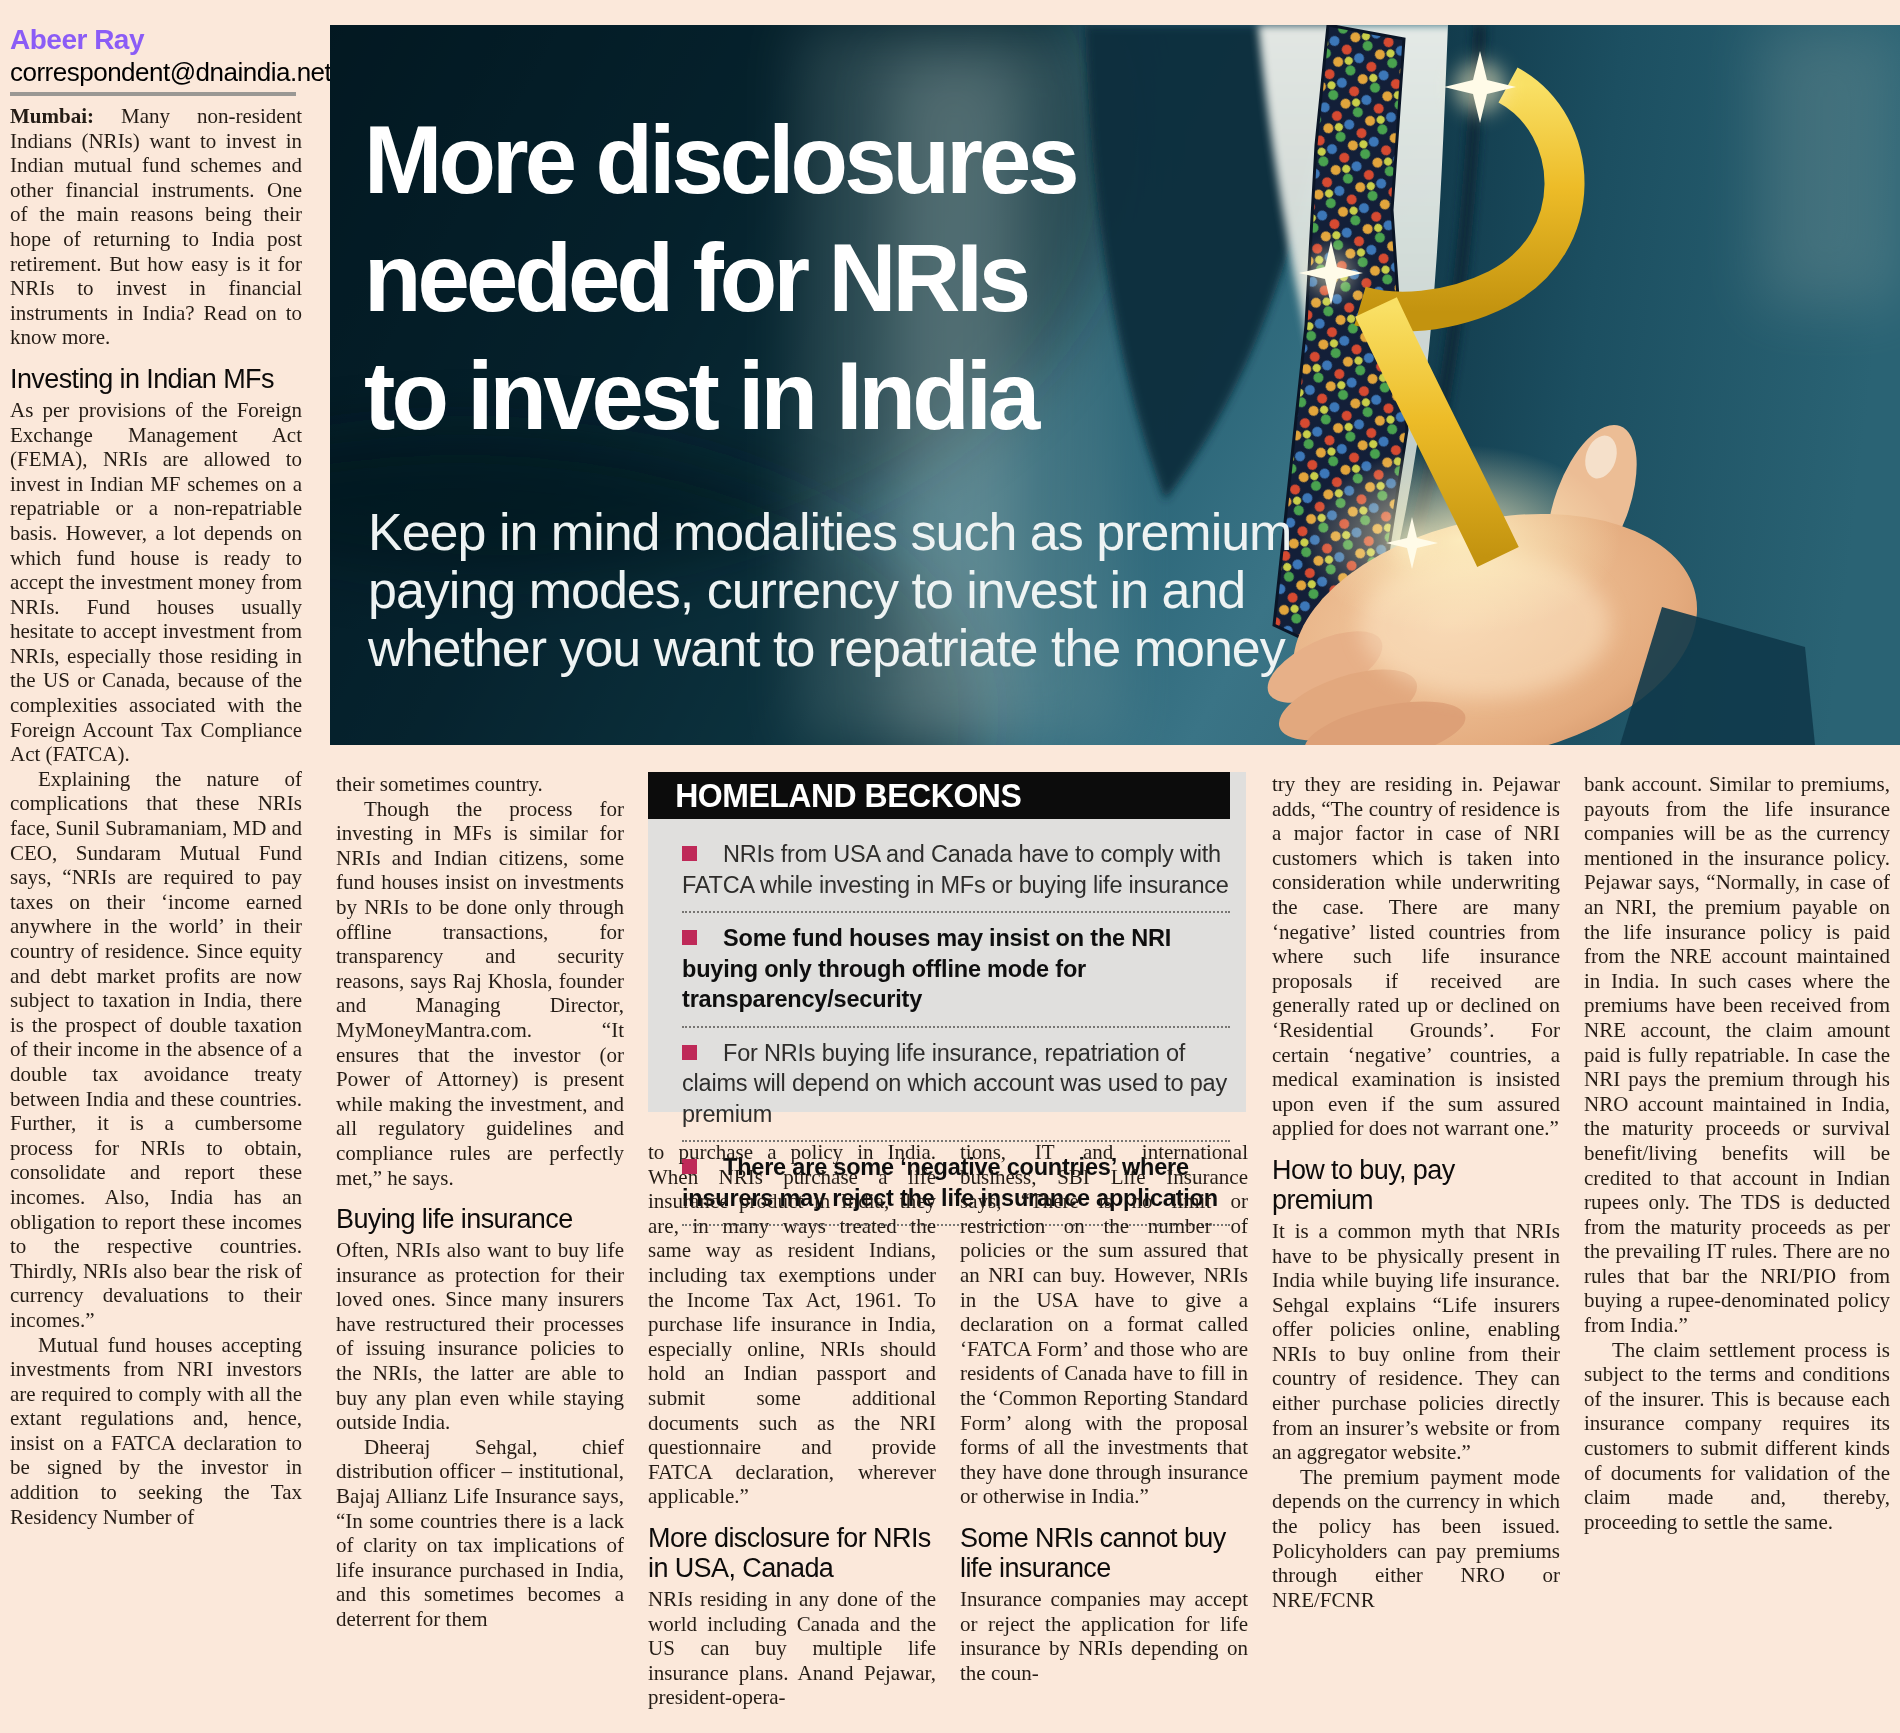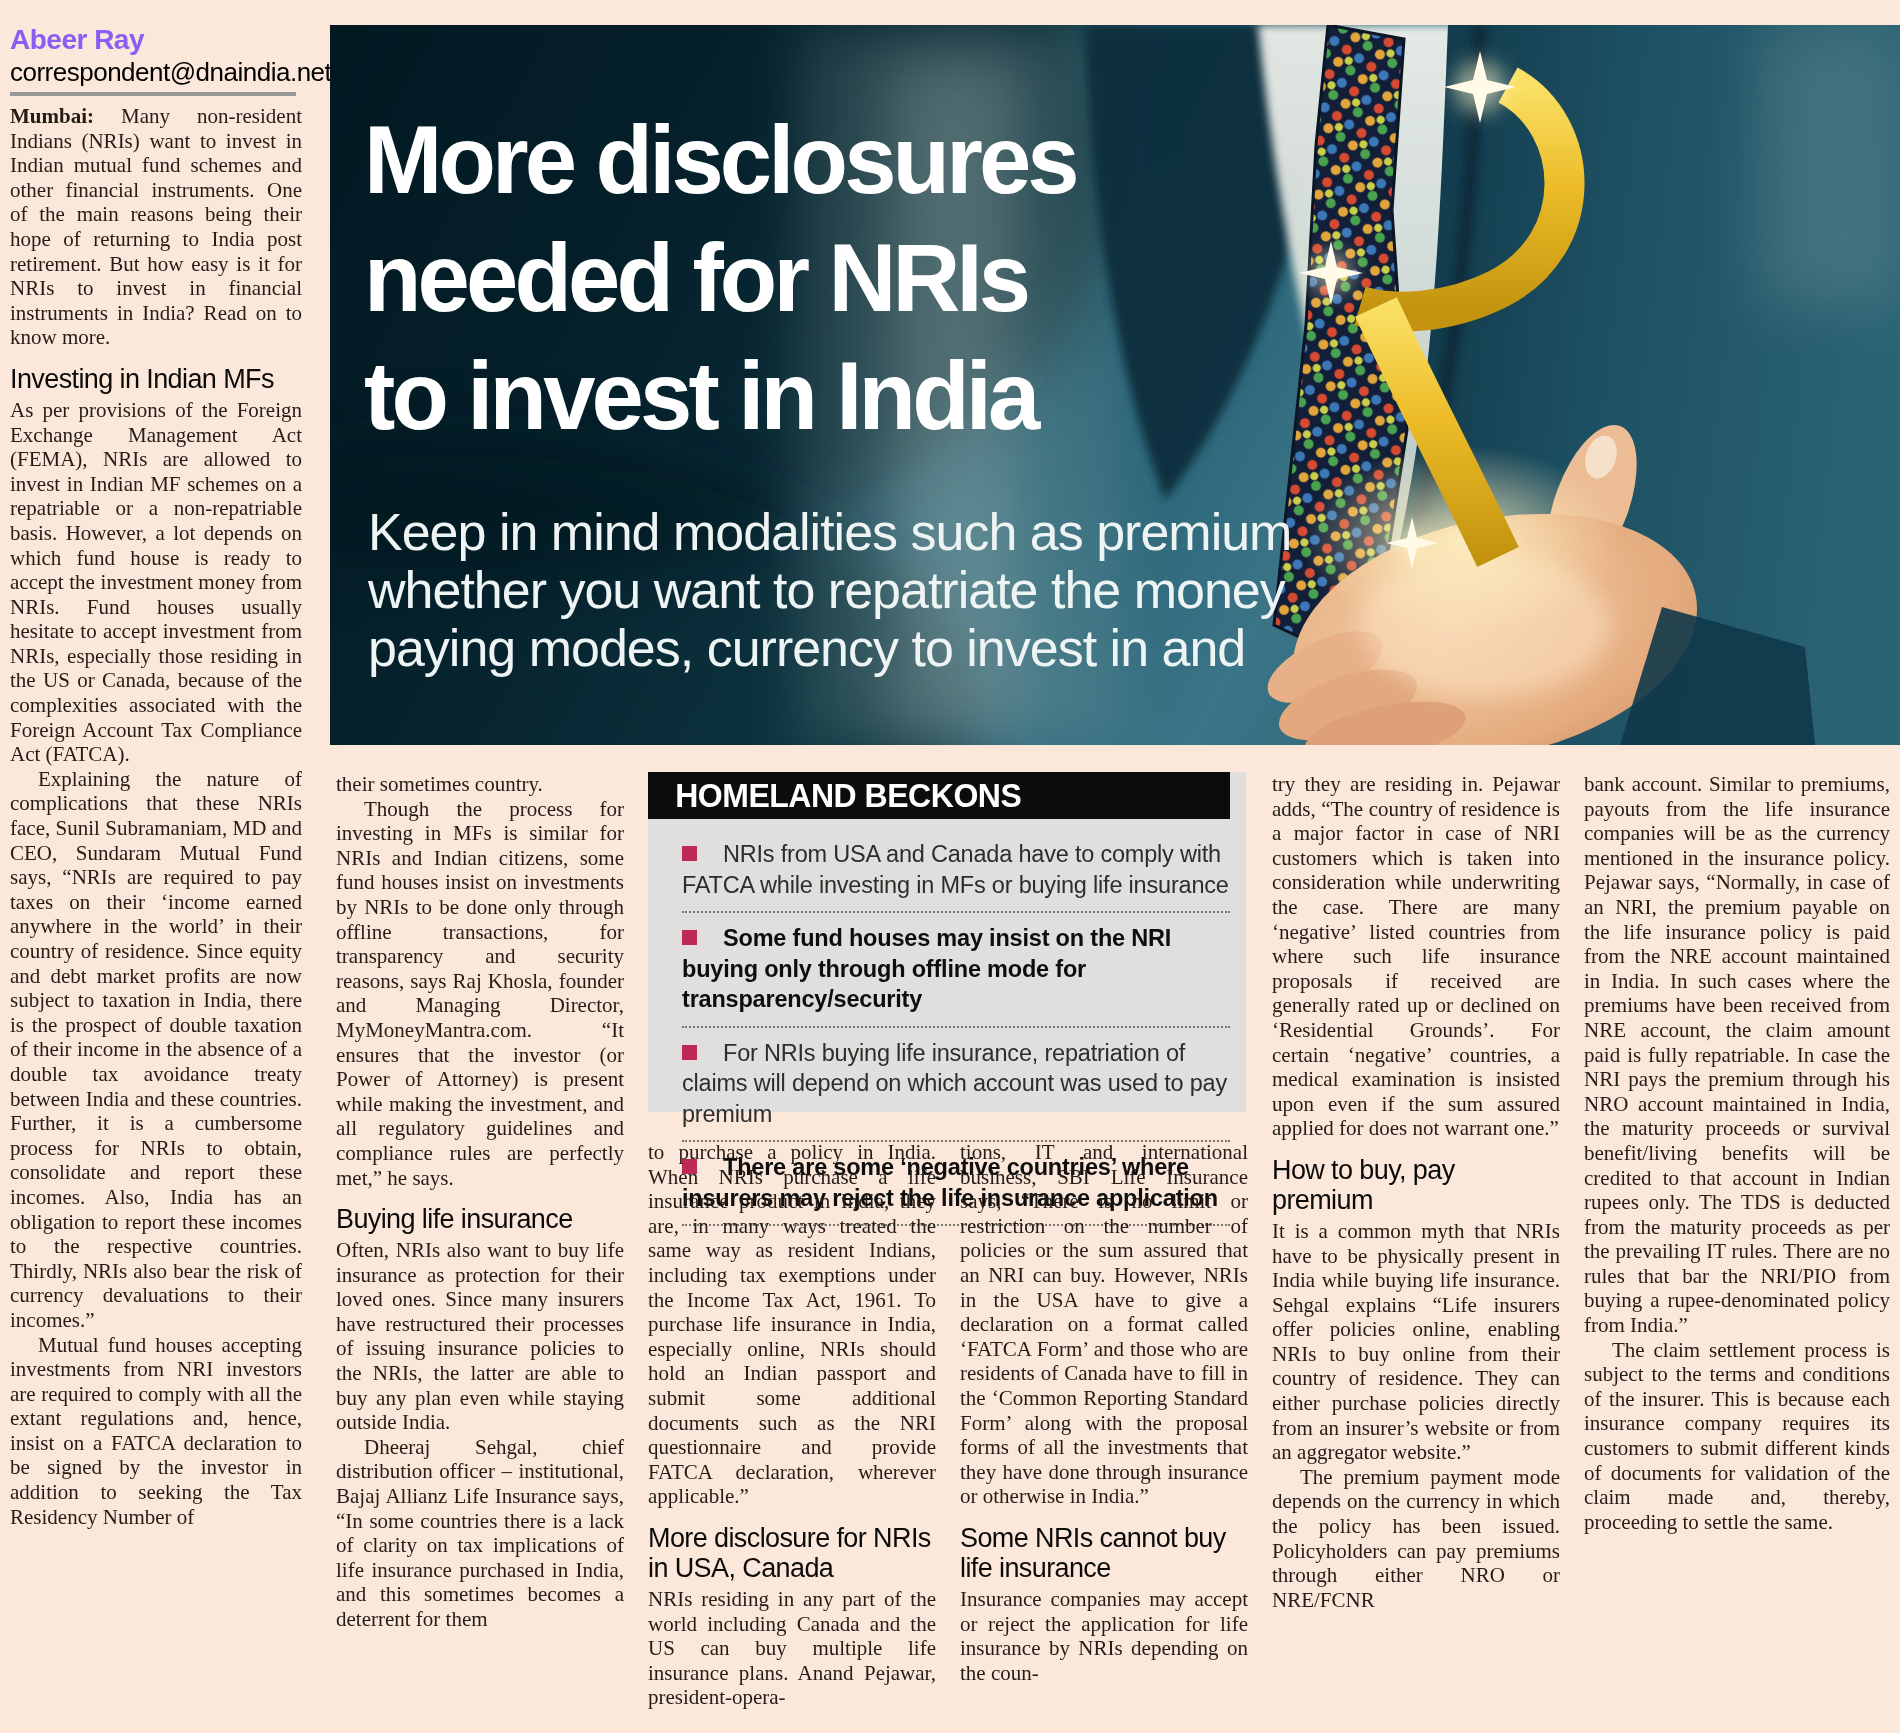--- a/index.html
+++ b/index.html
@@ -156,22 +156,22 @@
     </g>
   </svg>
 
   <div class="headline">
     <div>More disclosures</div>
     <div>needed for NRIs</div>
     <div>to invest in India</div>
   </div>
   <div class="subhead">
     <div>Keep in mind modalities such as premium</div>
+    <div>paying modes, currency to invest in and</div>
     <div>whether you want to repatriate the money</div>
-    <div>paying modes, currency to invest in and</div>
   </div>
 </div>
 
 <div class="col" id="col1">
   <p><b>Mumbai:</b><span> Many non-resident Indians (NRIs) want to invest in Indian mutual fund schemes and other financial instruments. One of the main reasons being their hope of returning to India post retirement. But how easy is it for NRIs to invest in financial instruments in India? Read on to know more.</span></p>
   <h3>Investing in Indian MFs</h3>
   <p>As per provisions of the Foreign Exchange Management Act (FEMA), NRIs are allowed to invest in Indian MF schemes on a repatriable or a non-repatriable basis. However, a lot depends on which fund house is ready to accept the investment money from NRIs. Fund houses usually hesitate to accept investment from NRIs, especially those residing in the US or Canada, because of the complexities associated with the Foreign Account Tax Compliance Act (FATCA).</p>
   <p class="ind">Explaining the nature of complications that these NRIs face, Sunil Subramaniam, MD and CEO, Sundaram Mutual Fund says, “NRIs are required to pay taxes on their ‘income earned anywhere in the world’ in their country of residence. Since equity and debt market profits are now subject to taxation in India, there is the prospect of double taxation of their income in the absence of a double tax avoidance treaty between India and these countries. Further, it is a cumbersome process for NRIs to obtain, consolidate and report these incomes. Also, India has an obligation to report these incomes to the respective countries. Thirdly, NRIs also bear the risk of currency devaluations to their incomes.”</p>
   <p class="ind">Mutual fund houses accepting investments from NRI investors are required to comply with all the extant regulations and, hence, insist on a FATCA declaration to be signed by the investor in addition to seeking the Tax Residency Number of</p>
 </div>
@@ -192,21 +192,21 @@
     <div class="hb-item"><span class="sq"></span><span class="txt">NRIs from USA and Canada have to comply with FATCA while investing in MFs or buying life insurance</span></div>
     <div class="hb-item bold"><span class="sq"></span><span class="txt">Some fund houses may insist on the NRI buying only through offline mode for transparency/security</span></div>
     <div class="hb-item"><span class="sq"></span><span class="txt">For NRIs buying life insurance, repatriation of claims will depend on which account was used to pay premium</span></div>
     <div class="hb-item bold"><span class="sq"></span><span class="txt">There are some ‘negative countries’ where insurers may reject the life insurance application</span></div>
   </div>
 </div>
 
 <div class="col" id="col3">
   <p>to purchase a policy in India. When NRIs purchase a life insurance product in India, they are, in many ways treated the same way as resident Indians, including tax exemptions under the Income Tax Act, 1961. To purchase life insurance in India, especially online, NRIs should hold an Indian passport and submit some additional documents such as the NRI questionnaire and provide FATCA declaration, wherever applicable.”</p>
   <h3>More disclosure for NRIs in USA, Canada</h3>
-  <p>NRIs residing in any part of the world including Canada and the US can buy multiple life insurance plans. Anand Pejawar, president-opera-</p>
+  <p>NRIs residing in any done of the world including Canada and the US can buy multiple life insurance plans. Anand Pejawar, president-opera-</p>
 </div>
 
 <div class="col" id="col4">
   <p>tions, IT and international business, SBI Life Insurance says, “There is no limit or restriction on the number of policies or the sum assured that an NRI can buy. However, NRIs in the USA have to give a declaration on a format called ‘FATCA Form’ and those who are residents of Canada have to fill in the ‘Common Reporting Standard Form’ along with the proposal forms of all the investments that they have done through insurance or otherwise in India.”</p>
   <h3>Some NRIs cannot buy life insurance</h3>
   <p>Insurance companies may accept or reject the application for life insurance by NRIs depending on the coun-</p>
 </div>
 
 <div class="col" id="col5">
   <p>try they are residing in. Pejawar adds, “The country of residence is a major factor in case of NRI customers which is taken into consideration while underwriting the case. There are many ‘negative’ listed countries from where such life insurance proposals if received are generally rated up or declined on ‘Residential Grounds’. For certain ‘negative’ countries, a medical examination is insisted upon even if the sum assured applied for does not warrant one.”</p>

